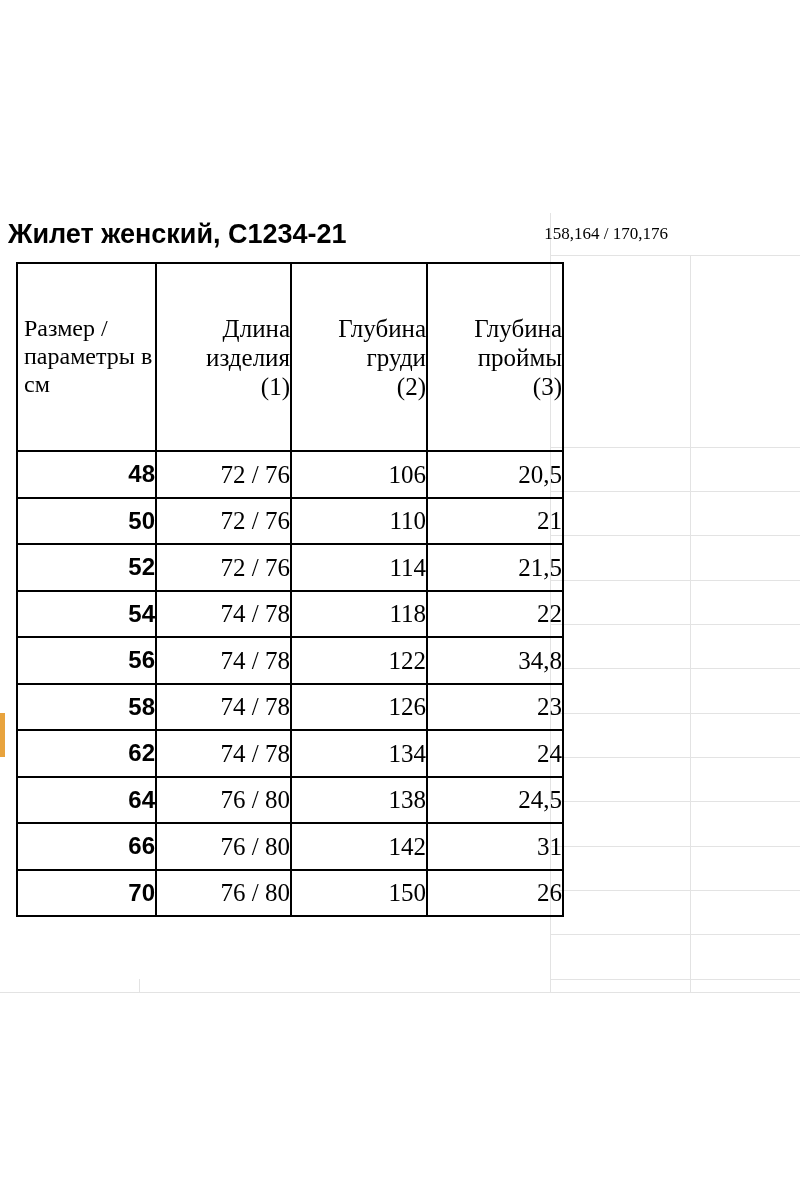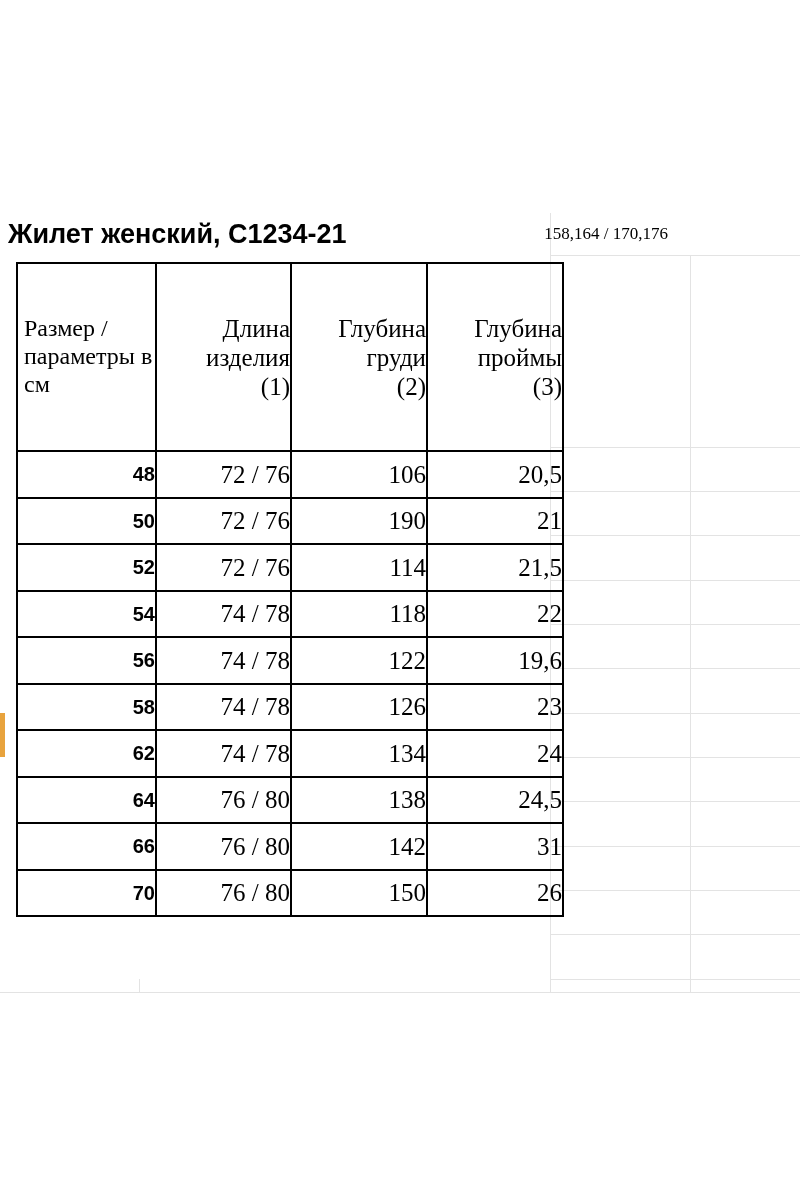--- a/index.html
+++ b/index.html
@@ -88,21 +88,21 @@
     padding-left: 6px;
     font-size: 24px;
   }
   tbody td {
     height: 44.5px;
     line-height: 1;
   }
   tbody td.size {
     font-family: "Liberation Sans", sans-serif;
     font-weight: bold;
-    font-size: 20px;
+    font-size: 24px;
   }
 
   
   .row-marker {
     position: absolute;
     left: 0px;
     top: 713px;
     width: 5px;
     height: 44px;
     background: #e8a33d;
@@ -169,40 +169,40 @@
     <tbody id="table-body">
         <tr>
           <td class="size">48</td>
           <td>72 / 76</td>
           <td>106</td>
           <td>20,5</td>
         </tr>
         <tr>
           <td class="size">50</td>
           <td>72 / 76</td>
-          <td>190</td>
+          <td>110</td>
           <td>21</td>
         </tr>
         <tr>
           <td class="size">52</td>
           <td>72 / 76</td>
           <td>114</td>
           <td>21,5</td>
         </tr>
         <tr>
           <td class="size">54</td>
           <td>74 / 78</td>
           <td>118</td>
           <td>22</td>
         </tr>
         <tr>
           <td class="size">56</td>
           <td>74 / 78</td>
           <td>122</td>
-          <td>19,6</td>
+          <td>34,8</td>
         </tr>
         <tr>
           <td class="size">58</td>
           <td>74 / 78</td>
           <td>126</td>
           <td>23</td>
         </tr>
         <tr>
           <td class="size">62</td>
           <td>74 / 78</td>

